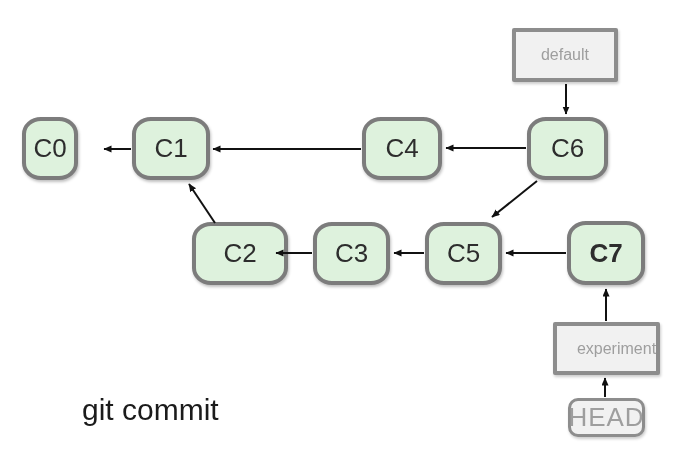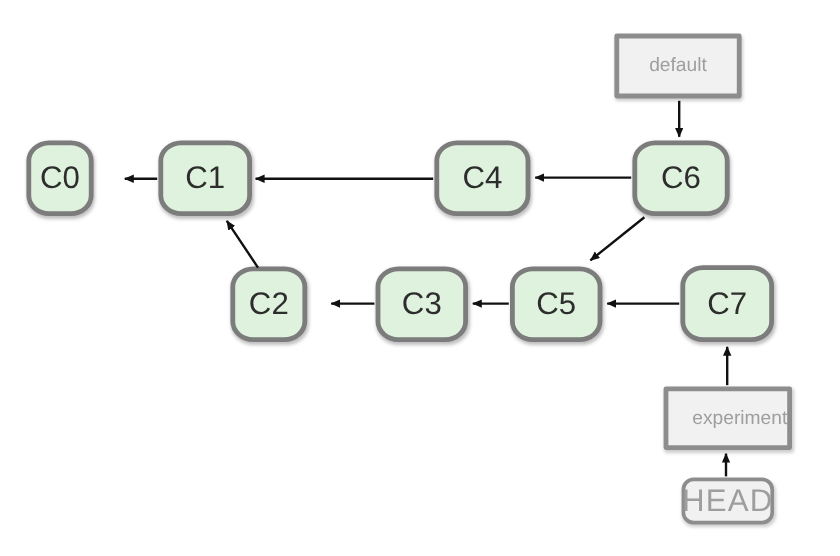--- a/index.html
+++ b/index.html
@@ -98,36 +98,37 @@
       </div>
       <div class="node commit" style="left: 132px; top: 117px; width: 78px; height: 63px;">
         <span class="node-label">C1</span>
       </div>
       <div class="node commit" style="left: 362px; top: 117px; width: 80px; height: 63px;">
         <span class="node-label">C4</span>
       </div>
       <div class="node commit" style="left: 527px; top: 117px; width: 81px; height: 63px;">
         <span class="node-label">C6</span>
       </div>
-      <div class="node commit" style="left: 192px; top: 222px; width: 64px; height: 63px;">
+      <div class="node commit" style="left: 192px; top: 222px; width: 96px; height: 63px;">
         <span class="node-label">C2</span>
       </div>
       <div class="node commit" style="left: 313px; top: 222px; width: 77px; height: 63px;">
         <span class="node-label">C3</span>
       </div>
       <div class="node commit" style="left: 425px; top: 222px; width: 77px; height: 63px;">
         <span class="node-label">C5</span>
       </div>
-      <div class="node commit" style="left: 567px; top: 221px; width: 78px; height: 64px;">
+      <div class="node commit" style="left: 567px; top: 221px; width: 78px; height: 64px; font-weight: bold;">
         <span class="node-label">C7</span>
       </div>
       <div class="node branch" style="left: 512px; top: 28px; width: 106px; height: 54px;">
         <span class="node-label">default</span>
       </div>
       <div class="node branch" style="left: 553px; top: 322px; width: 107px; height: 53px; padding-left: 20px;">
         <span class="node-label">experiment</span>
       </div>
       <div class="node head" style="left: 568px; top: 398px; width: 77px; height: 39px;">
         <span class="node-label">HEAD</span>
       </div>
     </div>
 
+  <div class="caption">git commit</div>
 </div>
 
 </body></html>

